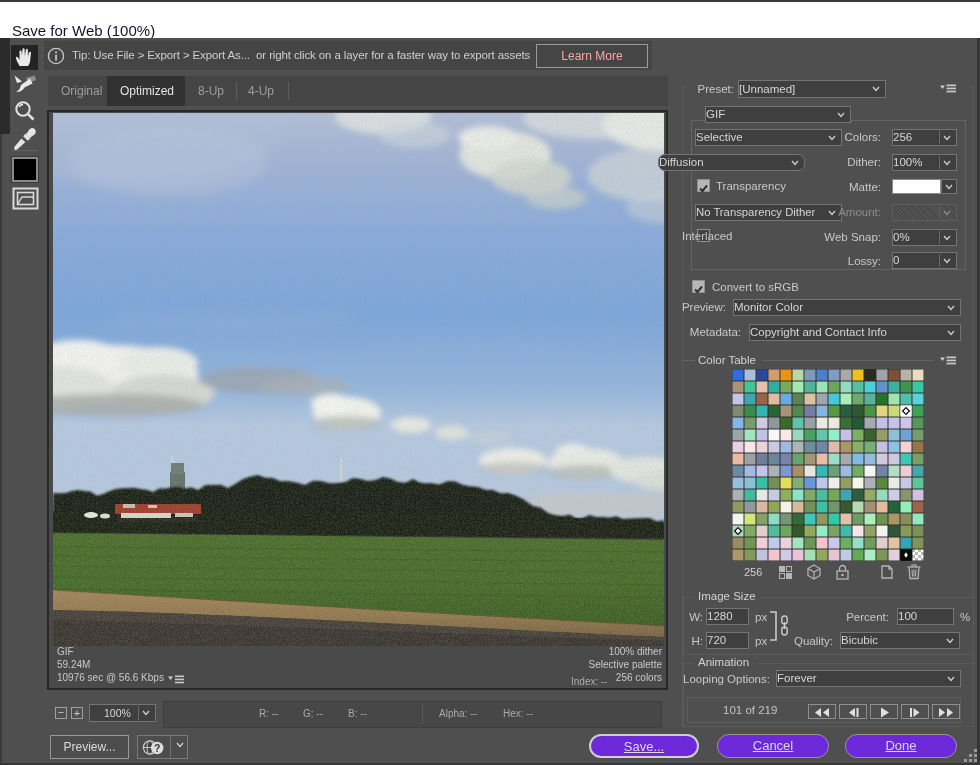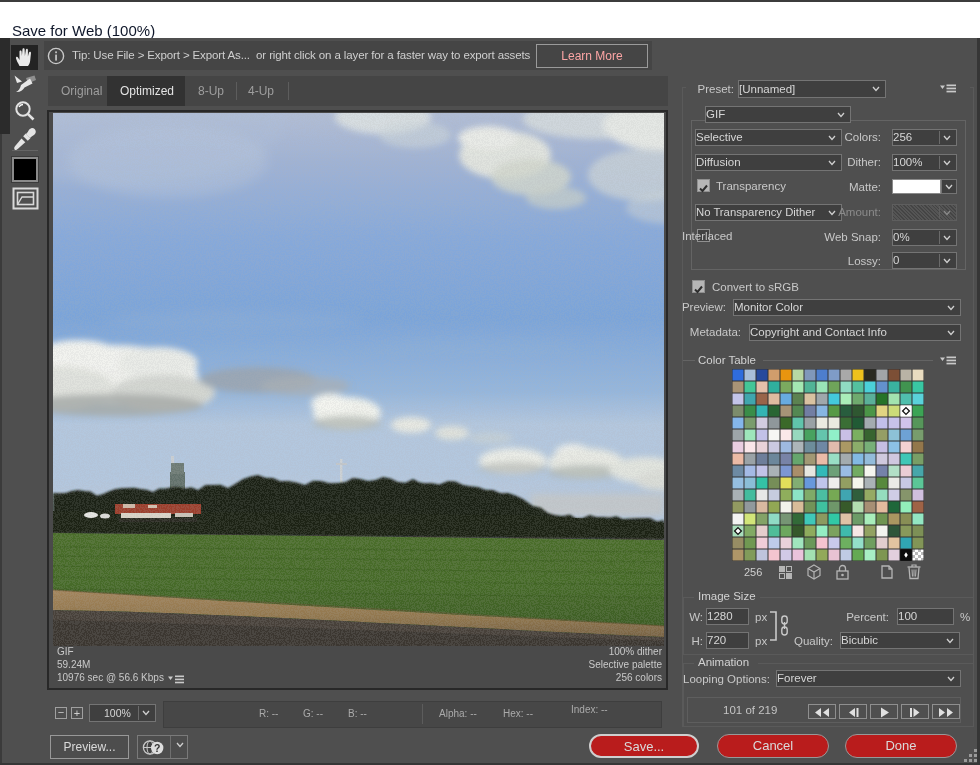--- a/index.html
+++ b/index.html
@@ -12,21 +12,21 @@
 .lbl { position:absolute; color:#c8c8c8; font-size:11.5px; white-space:nowrap; }
 .lblr { position:absolute; color:#c8c8c8; font-size:11.5px; white-space:nowrap; text-align:right; }
 .dis { color:#8b8b8b; }
 .dd { position:absolute; background:#3f3f3f; border:1px solid #747474; color:#d6d6d6; font-size:11.5px; line-height:15px; padding-left:0; white-space:nowrap; overflow:hidden; }
 .chev { position:absolute; right:5px; top:50%; margin-top:-3px; width:8px; height:6px; }
 .cdiv { position:absolute; right:16px; top:1px; bottom:1px; width:1px; background:#6a6a6a; }
 .cb { position:absolute; width:13px; height:13px; border:1px solid #909090; background:#414141; }
 .cbc { background:#b6b6b6; }
 .grp { position:absolute; border:1px solid #646464; }
 .grpline { position:absolute; height:1px; background:#646464; }
-.pill { position:absolute; border:1px solid #989898; border-radius:12px; color:#dadada; font-size:13px; text-align:center; background:#b91c1c; }
+.pill { position:absolute; border:1px solid #989898; border-radius:12px; color:#dadada; font-size:13px; text-align:center; background:#6d28d9;text-decoration:underline; }
 .pmenu { position:absolute; width:16px; height:9px; }
 .tseg { position:absolute; color:#9e9e9e; font-size:12px; }
 </style>
 </head>
 <body>
 <div class="abs titlebar">
     <span>Save for Web (100%)</span>
   </div>
 <div class="abs main">
   <div class="abs" style="left:0;top:0;width:2px;height:727px;background:#3b3b3b;"></div>
@@ -215,21 +215,21 @@
           <path d="M1 1 L4 4.5 L7 1" fill="none" stroke="#cfcfcf" stroke-width="1.3"></path>
         </svg></div>
     <div class="abs" style="left:163px;top:663px;width:499px;height:27px;background:#474747;border:1px solid #3e3e3e;"></div>
     <div class="abs" style="left:0;top:0;width:980px;height:727px;font-size:10px;color:#aaaaaa;white-space:nowrap;">
       <div class="abs" style="left:259px;top:670px;">R: --</div>
       <div class="abs" style="left:303px;top:670px;">G: --</div>
       <div class="abs" style="left:348px;top:670px;">B: --</div>
       <div class="abs" style="left:422px;top:666px;width:1px;height:20px;background:#5c5c5c;"></div>
       <div class="abs" style="left:439px;top:670px;">Alpha: --</div>
       <div class="abs" style="left:503px;top:670px;">Hex: --</div>
-      <div class="abs" style="left:571px;top:638px;margin-top:28px;">Index: --</div>
+      <div class="abs" style="left:571px;top:638px;">Index: --</div>
     </div>
   </div>
 
   <div id="bottom">
     <div class="abs" style="left:50px;top:697px;width:79px;height:24px;border:1px solid #989898;color:#dadada;font-size:12px;text-align:center;line-height:22px;background:#4d4d4d;">Preview...</div>
     <div class="abs" style="left:137px;top:697px;width:51px;height:24px;border:1px solid #7a7a7a;background:#4d4d4d;"></div>
     <div class="abs" style="left:170px;top:698px;width:1px;height:22px;background:#6f6f6f;"></div>
     <svg class="abs" style="left:142px;top:701px;" width="24" height="17" viewBox="0 0 24 17">
       <circle cx="8" cy="8.5" r="6.6" fill="#424242" stroke="#c9c9c9" stroke-width="1.3"></circle>
       <ellipse cx="8" cy="8.5" rx="3" ry="6.6" fill="none" stroke="#c9c9c9" stroke-width="1"></ellipse>
@@ -274,21 +274,21 @@
     <div class="dd" style="left:705px;top:68px;width:146px;height:17px;line-height:15px;">GIF<svg class="chev" viewBox="0 0 8 6">
           <path d="M1 1 L4 4.5 L7 1" fill="none" stroke="#cfcfcf" stroke-width="1.3"></path>
         </svg></div>
     <div class="dd" style="left:695px;top:91px;width:147px;height:17px;line-height:15px;">Selective<svg class="chev" viewBox="0 0 8 6">
           <path d="M1 1 L4 4.5 L7 1" fill="none" stroke="#cfcfcf" stroke-width="1.3"></path>
         </svg></div>
     <div class="lblr" style="left:801px;top:93px;width:80px;">Colors:</div>
     <div class="dd" style="left:892px;top:91px;width:65px;height:17px;line-height:15px;">256<span class="cdiv"></span><svg class="chev" viewBox="0 0 8 6">
           <path d="M1 1 L4 4.5 L7 1" fill="none" stroke="#cfcfcf" stroke-width="1.3"></path>
         </svg></div>
-    <div class="dd" style="left:695px;top:116px;width:147px;height:17px;line-height:15px;">Diffusion<svg class="chev" viewBox="0 0 8 6">
+    <div class="dd" style="left:658px;top:116px;width:147px;height:17px;line-height:15px;border-radius:7px;">Diffusion<svg class="chev" viewBox="0 0 8 6">
           <path d="M1 1 L4 4.5 L7 1" fill="none" stroke="#cfcfcf" stroke-width="1.3"></path>
         </svg></div>
     <div class="lblr" style="left:801px;top:118px;width:80px;">Dither:</div>
     <div class="dd" style="left:892px;top:116px;width:65px;height:17px;line-height:15px;">100%<span class="cdiv"></span><svg class="chev" viewBox="0 0 8 6">
           <path d="M1 1 L4 4.5 L7 1" fill="none" stroke="#cfcfcf" stroke-width="1.3"></path>
         </svg></div>
     <div class="cb cbc" style="left:697px;top:141px;"><svg width="11" height="11" viewBox="0 0 11 11">
           <path d="M2 5.5 L4.5 8 L9 2.5" fill="none" stroke="#2e2e2e" stroke-width="2"></path>
         </svg></div>
     <div class="lbl" style="left:716px;top:142px;">Transparency</div>

